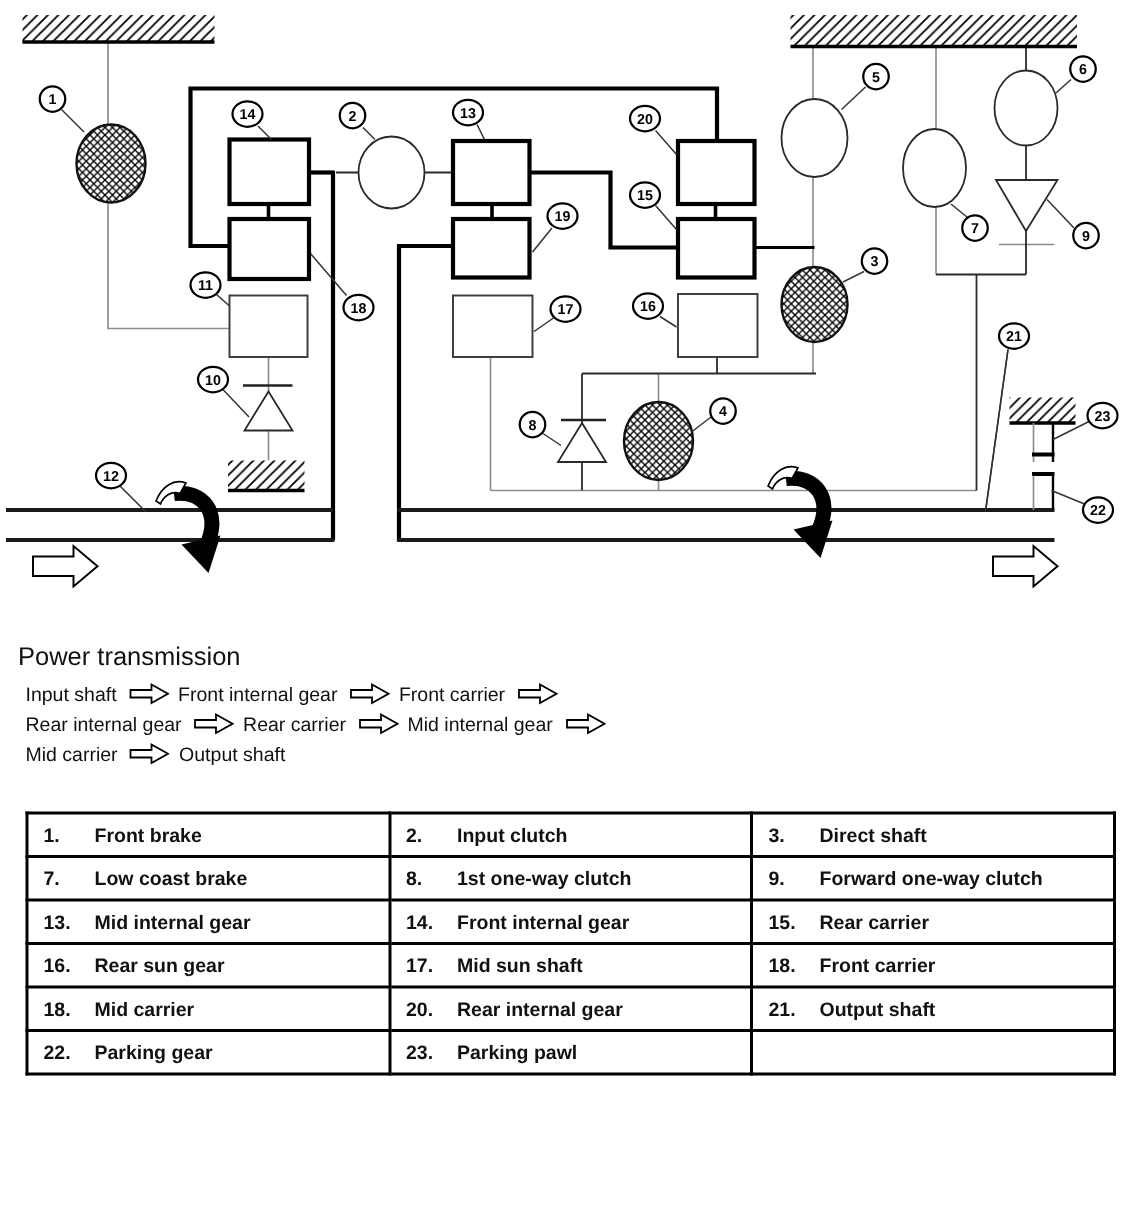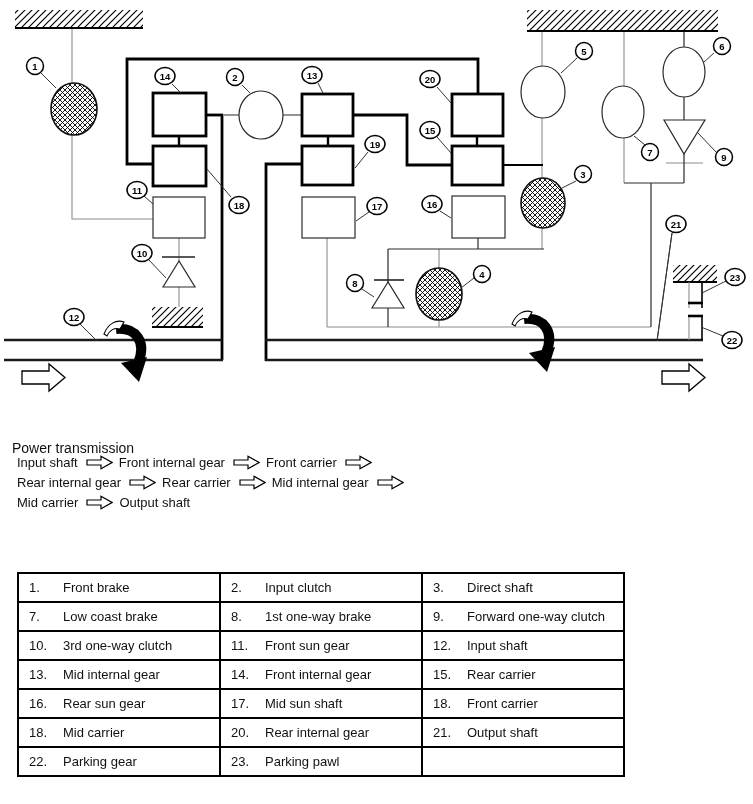--- a/index.html
+++ b/index.html
@@ -20,29 +20,29 @@
   .xell{fill:url(#xh);stroke:#111;stroke-width:1.6;}
   .tri{fill:#fff;stroke:#2a2a2a;stroke-width:1.2;}
   .tribar{stroke:#222;stroke-width:1.6;fill:none;}
   .ground{fill:url(#gh);stroke:none;}
   .gbase{stroke:#000;stroke-width:2.2;}
   .leader{stroke:#333;stroke-width:1;fill:none;}
   .callout-circle{fill:#fff;stroke:#000;stroke-width:1.5;}
   .callout-num{font:bold 9.5px "Liberation Sans",sans-serif;text-anchor:middle;fill:#000;}
 
   
-  .pt-heading{position:absolute;left:12px;top:428px;font-size:14px;margin-top:12px;}
+  .pt-heading{position:absolute;left:12px;top:428px;font-size:17px;}
   .flow{position:absolute;left:17px;top:452px;font-size:13px;}
   .flow-line{height:20px;display:flex;align-items:center;white-space:nowrap;}
   .flow-item{display:inline-block;}
   .flow-arrow{margin:0 6px 0 8px;flex:none;}
 
   
-  .parts-table{position:absolute;left:17px;top:572px;border-collapse:collapse;
-               table-layout:fixed;width:608px;}
+  .parts-table{position:absolute;left:17px;top:541px;border-collapse:collapse;
+               table-layout:fixed;width:727px;font-weight:bold;}
   .parts-table td{border:2px solid #000;height:27px;font-size:13px;
                   vertical-align:middle;padding:0;white-space:nowrap;overflow:hidden;}
   .part-num{display:inline-block;width:34px;margin-left:10px;}
 </style>
 </head>
 <body>
 
 <div class="page">
 
   <svg class="diagram-svg" width="753" height="420" viewBox="0 0 753 420">
@@ -282,27 +282,22 @@
 
   <table class="parts-table">
     <tbody id="parts-tbody">
         <tr>
           <td><span class="part-num">1.</span><span>Front brake</span></td>
           <td><span class="part-num">2.</span><span>Input clutch</span></td>
           <td><span class="part-num">3.</span><span>Direct shaft</span></td>
         </tr>
         <tr>
           <td><span class="part-num">7.</span><span>Low coast brake</span></td>
-          <td><span class="part-num">8.</span><span>1st one-way brake</span></td>
+          <td><span class="part-num">8.</span><span>1st one-way clutch</span></td>
           <td><span class="part-num">9.</span><span>Forward one-way clutch</span></td>
-        </tr>
-        <tr>
-          <td><span class="part-num">10.</span><span>3rd one-way clutch</span></td>
-          <td><span class="part-num">11.</span><span>Front sun gear</span></td>
-          <td><span class="part-num">12.</span><span>Input shaft</span></td>
         </tr>
         <tr>
           <td><span class="part-num">13.</span><span>Mid internal gear</span></td>
           <td><span class="part-num">14.</span><span>Front internal gear</span></td>
           <td><span class="part-num">15.</span><span>Rear carrier</span></td>
         </tr>
         <tr>
           <td><span class="part-num">16.</span><span>Rear sun gear</span></td>
           <td><span class="part-num">17.</span><span>Mid sun shaft</span></td>
           <td><span class="part-num">18.</span><span>Front carrier</span></td>

